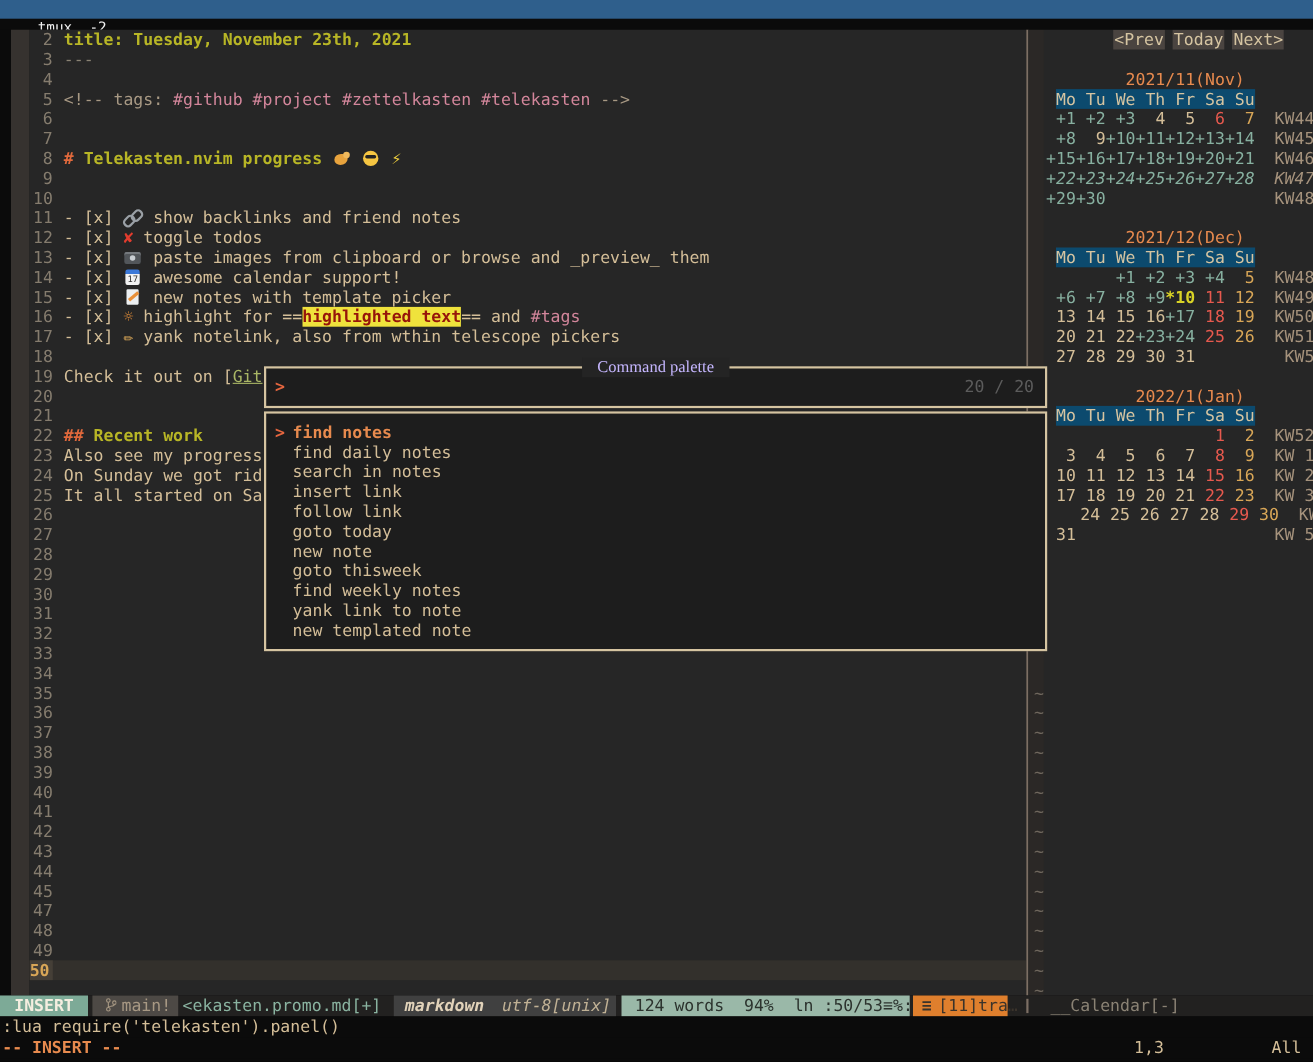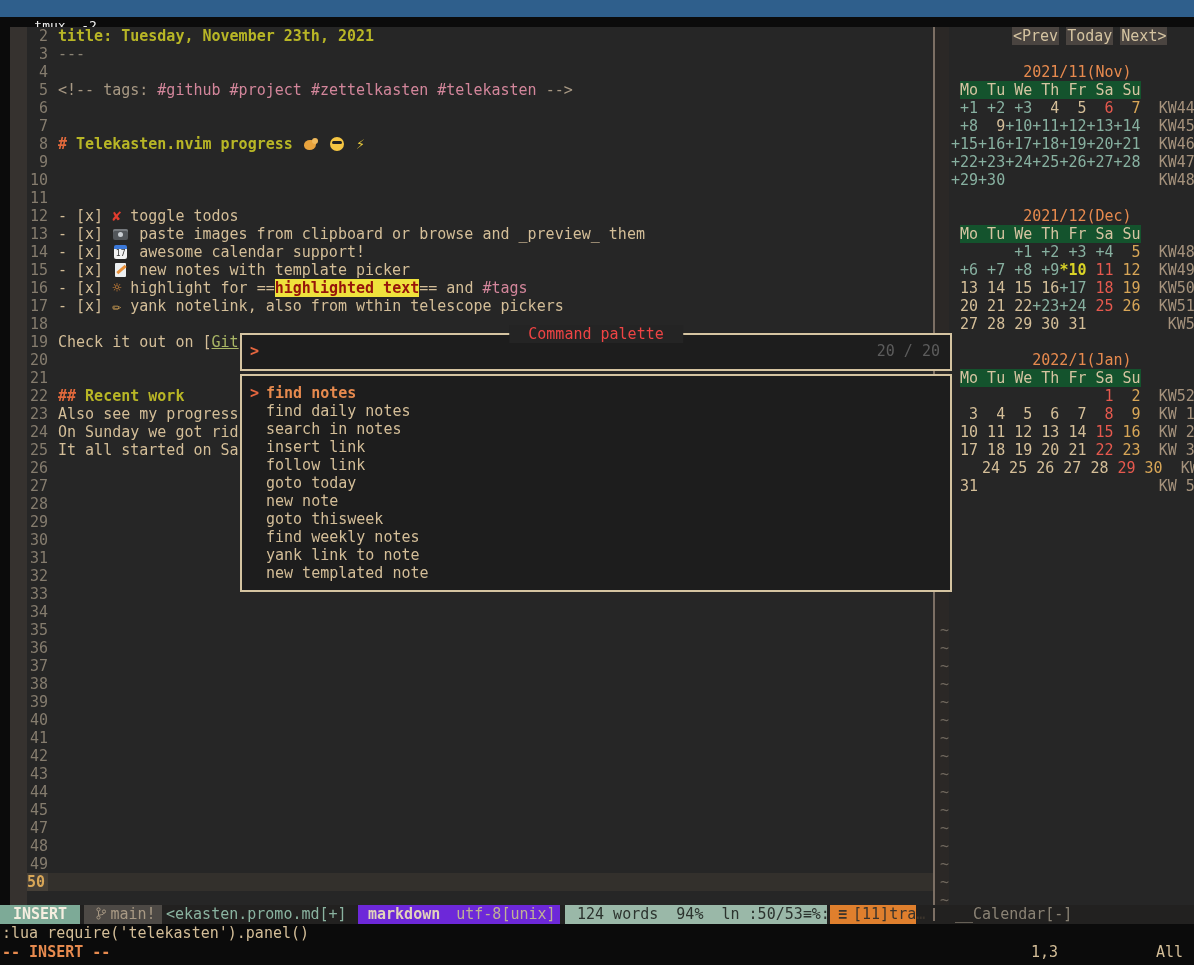--- a/index.html
+++ b/index.html
@@ -50,41 +50,41 @@
   .emo-high-voltage{color:#e8c93d;font-weight:bold;}
   
   .vsep{position:absolute;left:933px;top:0;width:2px;height:100%;background:#7c6f64;}
   .calpane{position:absolute;left:935px;top:0;width:259px;height:100%;background:#262626;overflow:hidden;}
   .calgutter{position:absolute;left:0;top:0;width:14px;height:100%;background:#2b2826;}
   .cal-buttons{position:absolute;left:77px;top:0;height:18px;white-space:pre;}
   .cal-btn{background:#4a4440;color:#d5c4a1;padding:0 1px;margin-right:7px;display:inline-block;}
   .crow{position:absolute;left:16px;height:18px;white-space:pre;}
   .crow.tilde{left:5px;color:#6f675d;}
   .cal-title{color:#e78a4e;}
-  .cal-head{background:#14532d;color:#d5c4a1;}
+  .cal-head{background:#0c4a6e;color:#d5c4a1;}
   .cal-d{color:#d4be98}.cal-n{color:#87b0a0}.cal-sa{color:#e6594e}.cal-su{color:#d8a657}
   .cal-td{color:#d9d326;font-weight:bold}.cal-e{}
   .cal-kw{color:#a5927c}
   
   .palette{position:absolute;left:240px;top:306px;width:712px;z-index:10;}
   .pal-top{position:relative;height:34px;border:2px solid #d5c4a1;background:#1d1d1d;box-sizing:content-box;}
-  .pal-title{position:absolute;top:-10px;left:50%;transform:translateX(-50%);background:#242424;padding:0 10px;color:#ef4444;white-space:pre;}
+  .pal-title{position:absolute;top:-10px;left:50%;transform:translateX(-50%);background:#242424;padding:0 10px;color:#c4b5fd;white-space:pre;font-family:Liberation Serif, serif;}
   .pal-prompt{position:absolute;left:8px;top:7px;color:#e5663f;font-weight:bold;}
   .pal-count{position:absolute;right:10px;top:7px;color:#5c5c5c;}
   .pal-list{margin-top:3px;height:206px;border:2px solid #d5c4a1;background:#1d1d1d;padding-top:8px;overflow:hidden;}
   .pitem{height:18px;white-space:pre;padding-left:8px;color:#d4be98;}
   .parrow{display:inline-block;width:16px;color:#e5663f;font-weight:bold;}
   .pitem.sel .plabel{color:#e78a4e;font-weight:bold;}
   
   .statusbar{position:absolute;top:905px;left:0;width:1194px;height:19px;background:#222120;line-height:19px;}
   .seg{position:absolute;top:0;height:19px;white-space:pre;}
   .seg-mode{left:0;width:80px;background:#7daa97;color:#f5eee0;font-weight:bold;text-align:center;}
   .seg-branch{left:84px;width:78px;background:#4d4945;color:#a89984;padding-left:6px;box-sizing:border-box;text-align:center;}
   .seg-file{left:166px;color:#8ab3a0;}
-  .seg-ft{left:358px;width:202px;background:#6d28d9;padding-left:10px;box-sizing:border-box;}
+  .seg-ft{left:358px;width:202px;background:#404040;padding-left:10px;box-sizing:border-box;font-style:italic;}
   .seg-ft .ft{color:#e2d3ba;font-weight:bold;}
   .seg-ft .enc{color:#c0b195;margin-left:16px;}
   .seg-words{left:565px;width:262px;background:#9ab8a8;color:#2c332e;padding-left:12px;box-sizing:border-box;}
   .seg-tabs{left:830px;width:86px;background:#df7f2d;color:#3a332b;padding-left:8px;box-sizing:border-box;}
   .seg-tabs .ticon{font-weight:bold;margin-right:6px;}
   .stick{position:absolute;left:933px;top:3px;width:2px;height:13px;background:#7c6f64;}
   .seg-cal{left:955px;color:#8a8274;}
   .branch-svg{vertical-align:-1px;margin-right:4px;}
   
   .cmdline{position:absolute;top:924px;left:0;width:100%;height:19px;color:#d4be98;padding-left:2px;box-sizing:border-box;white-space:pre;background:#0b0b0b;}
@@ -108,21 +108,21 @@
     <div class="editor" id="editor-lines">
         <div class="eline"><span class="lnum">2</span><span class="ltext"><span class="c-md-title">title: Tuesday, November 23th, 2021</span></span></div>
         <div class="eline"><span class="lnum">3</span><span class="ltext"><span class="c-dim">---</span></span></div>
         <div class="eline"><span class="lnum">4</span><span class="ltext"></span></div>
         <div class="eline"><span class="lnum">5</span><span class="ltext"><span class="c-comment">&lt;!-- tags: </span><span class="c-tag">#github</span><span class="c-comment"> </span><span class="c-tag">#project</span><span class="c-comment"> </span><span class="c-tag">#zettelkasten</span><span class="c-comment"> </span><span class="c-tag">#telekasten</span><span class="c-comment"> --&gt;</span></span></div>
         <div class="eline"><span class="lnum">6</span><span class="ltext"></span></div>
         <div class="eline"><span class="lnum">7</span><span class="ltext"></span></div>
         <div class="eline"><span class="lnum">8</span><span class="ltext"><span class="c-h1mark"># </span><span class="c-h1">Telekasten.nvim progress </span><span class="emo emo-biceps"></span><span class="c-fg"> </span><span class="emo emo-sunglasses-face"></span><span class="c-fg"> </span><span class="emo emo-high-voltage txt">⚡</span></span></div>
         <div class="eline"><span class="lnum">9</span><span class="ltext"></span></div>
         <div class="eline"><span class="lnum">10</span></div>
-        <div class="eline"><span class="lnum">11</span></div>
+        <div class="eline"><span class="lnum">11</span><span class="ltext"><span class="c-fg">- [x] </span><span class="emo emo-link-chain"></span><span class="c-fg"> show backlinks and friend notes</span></span></div>
         <div class="eline"><span class="lnum">12</span><span class="ltext"><span class="c-fg">- [x] </span><span class="emo emo-cross-mark txt">✘</span><span class="c-fg"> toggle todos</span></span></div>
         <div class="eline"><span class="lnum">13</span><span class="ltext"><span class="c-fg">- [x] </span><span class="emo emo-camera"></span><span class="c-fg"> paste images from clipboard or browse and _preview_ them</span></span></div>
         <div class="eline"><span class="lnum">14</span><span class="ltext"><span class="c-fg">- [x] </span><span class="emo emo-calendar"></span><span class="c-fg"> awesome calendar support!</span></span></div>
         <div class="eline"><span class="lnum">15</span><span class="ltext"><span class="c-fg">- [x] </span><span class="emo emo-memo"></span><span class="c-fg"> new notes with template picker</span></span></div>
         <div class="eline"><span class="lnum">16</span><span class="ltext"><span class="c-fg">- [x] </span><span class="emo emo-high-brightness txt">☼</span><span class="c-fg"> highlight for ==</span><span class="c-hl">highlighted text</span><span class="c-fg">== and </span><span class="c-tag">#tags</span></span></div>
         <div class="eline"><span class="lnum">17</span><span class="ltext"><span class="c-fg">- [x] </span><span class="emo emo-pencil txt">✏</span><span class="c-fg"> yank notelink, also from wthin telescope pickers</span></span></div>
         <div class="eline"><span class="lnum">18</span><span class="ltext"></span></div>
         <div class="eline"><span class="lnum">19</span><span class="ltext"><span class="c-fg">Check it out on [</span><span class="c-link">Git</span></span></div>
         <div class="eline"><span class="lnum">20</span><span class="ltext"></span></div>
         <div class="eline"><span class="lnum">21</span><span class="ltext"></span></div>
@@ -160,21 +160,21 @@
 
     <div class="calpane">
       <div class="calgutter"></div>
       <div class="cal-buttons" id="cal-buttons"><span class="cal-btn">&lt;Prev</span><span class="cal-btn">Today</span><span class="cal-btn">Next&gt;</span></div>
       <div id="cal-rows">
           <div class="crow" style="top: 36px;"><span class="cal-title">        2021/11(Nov)</span></div>
           <div class="crow" style="top: 54px;"> <span class="cal-head">Mo Tu We Th Fr Sa Su</span></div>
           <div class="crow" style="top: 72px;"><span class="cal-n"> +1</span><span class="cal-n"> +2</span><span class="cal-n"> +3</span><span class="cal-d">  4</span><span class="cal-d">  5</span><span class="cal-sa">  6</span><span class="cal-su">  7</span>  <span class="cal-kw">KW44</span></div>
           <div class="crow" style="top: 90px;"><span class="cal-n"> +8</span><span class="cal-d">  9</span><span class="cal-n">+10</span><span class="cal-n">+11</span><span class="cal-n">+12</span><span class="cal-n">+13</span><span class="cal-n">+14</span>  <span class="cal-kw">KW45</span></div>
           <div class="crow" style="top: 108px;"><span class="cal-n">+15</span><span class="cal-n">+16</span><span class="cal-n">+17</span><span class="cal-n">+18</span><span class="cal-n">+19</span><span class="cal-n">+20</span><span class="cal-n">+21</span>  <span class="cal-kw">KW46</span></div>
-          <div class="crow" style="top: 126px;"><span class="cal-n">+22</span><span class="cal-n">+23</span><span class="cal-n">+24</span><span class="cal-n">+25</span><span class="cal-n">+26</span><span class="cal-n">+27</span><span class="cal-n">+28</span>  <span class="cal-kw">KW47</span></div>
+          <div class="crow" style="top: 126px; font-style: italic;"><span class="cal-n">+22</span><span class="cal-n">+23</span><span class="cal-n">+24</span><span class="cal-n">+25</span><span class="cal-n">+26</span><span class="cal-n">+27</span><span class="cal-n">+28</span>  <span class="cal-kw">KW47</span></div>
           <div class="crow" style="top: 144px; text-align: right;"><span class="cal-n">+29</span><span class="cal-n">+30</span><span class="cal-e">   </span><span class="cal-e">   </span><span class="cal-e">   </span><span class="cal-e">   </span><span class="cal-e">   </span>  <span class="cal-kw">KW48</span></div>
           <div class="crow" style="top: 180px;"><span class="cal-title">        2021/12(Dec)</span></div>
           <div class="crow" style="top: 198px;"> <span class="cal-head">Mo Tu We Th Fr Sa Su</span></div>
           <div class="crow" style="top: 216px;"><span class="cal-e">   </span><span class="cal-e">   </span><span class="cal-n"> +1</span><span class="cal-n"> +2</span><span class="cal-n"> +3</span><span class="cal-n"> +4</span><span class="cal-su">  5</span>  <span class="cal-kw">KW48</span></div>
           <div class="crow" style="top: 234px;"><span class="cal-n"> +6</span><span class="cal-n"> +7</span><span class="cal-n"> +8</span><span class="cal-n"> +9</span><span class="cal-td">*10</span><span class="cal-sa"> 11</span><span class="cal-su"> 12</span>  <span class="cal-kw">KW49</span></div>
           <div class="crow" style="top: 252px;"><span class="cal-d"> 13</span><span class="cal-d"> 14</span><span class="cal-d"> 15</span><span class="cal-d"> 16</span><span class="cal-n">+17</span><span class="cal-sa"> 18</span><span class="cal-su"> 19</span>  <span class="cal-kw">KW50</span></div>
           <div class="crow" style="top: 270px;"><span class="cal-d"> 20</span><span class="cal-d"> 21</span><span class="cal-d"> 22</span><span class="cal-n">+23</span><span class="cal-n">+24</span><span class="cal-sa"> 25</span><span class="cal-su"> 26</span>  <span class="cal-kw">KW51</span></div>
           <div class="crow" style="top: 288px;"><span class="cal-d"> 27</span><span class="cal-d"> 28</span><span class="cal-d"> 29</span><span class="cal-d"> 30</span><span class="cal-d"> 31</span><span class="cal-e">   </span><span class="cal-e">   </span>  <span class="cal-kw"> KW5</span></div>
           <div class="crow" style="top: 324px;"><span class="cal-title">         2022/1(Jan)</span></div>
           <div class="crow" style="top: 342px;"> <span class="cal-head">Mo Tu We Th Fr Sa Su</span></div>

